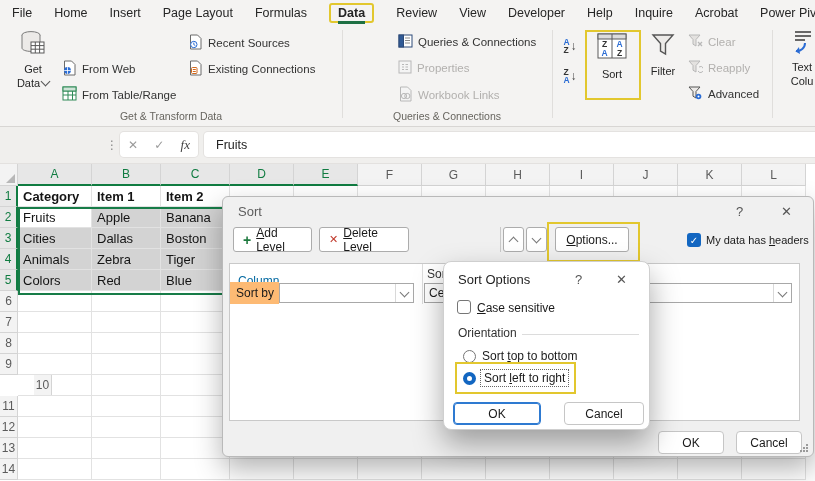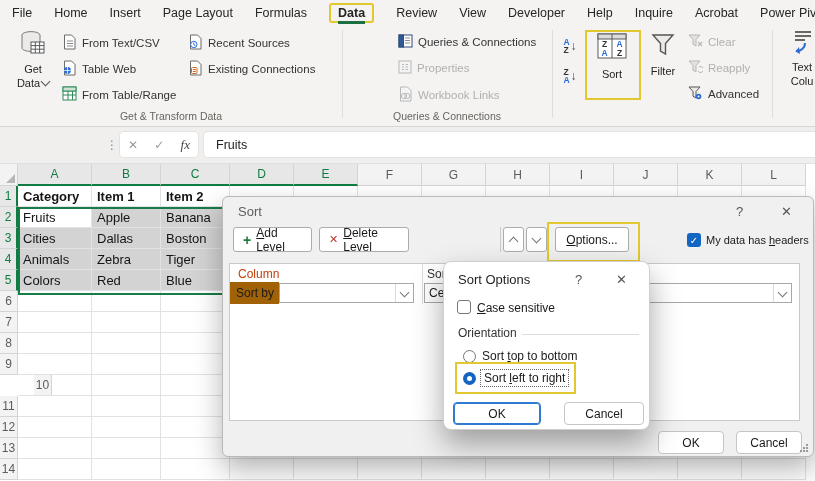--- a/index.html
+++ b/index.html
@@ -120,34 +120,27 @@
         <ellipse cx="13" cy="6" rx="9" ry="3.4" fill="#eceae8" stroke="#7a7a7a"></ellipse>
         <path d="M4 6v13c0 1.9 4 3.4 9 3.4s9-1.5 9-3.4V6" fill="#eceae8" stroke="#7a7a7a"></path>
         <rect x="13" y="13" width="13" height="11" fill="#fff" stroke="#5a5a5a"></rect>
         <path d="M13 16.6h13M13 20.2h13M17.3 13v11M21.6 13v11" stroke="#5a5a5a" stroke-width="1"></path>
       </svg>
     </span>
     <span>Get</span>
     <span><span>Data</span><span class="chev"></span></span>
   </div>
 
-  <div class="rbtn-small" style="left:62px;top:8px;">
-    <span><svg width="15" height="16" viewBox="0 0 15 16">
-          <path d="M2.5 1h7l3.5 3.5V15h-10.5z" fill="#fff" stroke="#6b6b6b"></path>
-          <path d="M5 7h6M5 9.5h6M5 12h6" stroke="#8a8a8a"></path>
-        </svg></span>
-    <span>From Text/CSV</span>
-  </div>
   <div class="rbtn-small" style="left:62px;top:34px;">
     <span><svg width="15" height="16" viewBox="0 0 15 16">
           <path d="M2.5 1h7l3.5 3.5V15h-10.5z" fill="#fff" stroke="#6b6b6b"></path>
           <circle cx="5.5" cy="10.5" r="3.4" fill="#2b6cd4"></circle>
           <path d="M2.2 10.5h6.6M5.5 7.1v6.8" stroke="#fff" stroke-width=".8"></path>
         </svg></span>
-    <span>Table Web</span>
+    <span>From Web</span>
   </div>
   <div class="rbtn-small" style="left:188px;top:8px;">
     <span><svg width="15" height="16" viewBox="0 0 15 16">
           <path d="M2.5 1h7l3.5 3.5V15h-10.5z" fill="#fff" stroke="#6b6b6b"></path>
           <circle cx="5.8" cy="10.5" r="3.2" fill="#fff" stroke="#2b6cd4"></circle>
           <path d="M5.8 8.6v2l1.5.9" stroke="#2b6cd4" fill="none"></path>
         </svg></span>
     <span>Recent Sources</span>
   </div>
   <div class="rbtn-small" style="left:62px;top:60px;">
@@ -499,24 +492,24 @@
     </div>
   <div class="tb-btn" style="left:332px;width:74px;justify-content:center;">
     <span><u>O</u>ptions...</span>
   </div>
   <div class="ybox" style="left:324px;top:25px;width:89px;height:36px;"></div>
 
   <div class="chk chk-on" style="left:464px;top:36px;">✓</div>
   <div style="position:absolute;left:483px;top:37px;font-size:11px;">My data has <u>h</u>eaders</div>
 
   <div id="sd-panel">
-    <div style="position:absolute;left:8px;top:3px;color:#c2410c;">Column</div>
+    <div style="position:absolute;left:8px;top:10px;color:#0369a1;">Column</div>
     <div style="position:absolute;left:192px;top:0;width:1px;height:40px;background:#dcdcdc;"></div>
     <div style="position:absolute;left:197px;top:3px;color:#333;">Sor</div>
-    <div style="position:absolute;left:0;top:18px;width:49px;height:22px;background:#a16207;display:flex;align-items:center;padding-left:6px;box-sizing:border-box;">Sort by</div>
+    <div style="position:absolute;left:0;top:18px;width:49px;height:22px;background:#fdba74;display:flex;align-items:center;padding-left:6px;box-sizing:border-box;">Sort by</div>
     <div class="dd" style="left:49px;top:19px;width:135px;height:20px;">
       <span class="dd-chev">
           <span class="chev"></span>
         </span>
     </div>
     <div class="dd" style="left:194px;top:19px;width:226px;height:20px;padding-left:4px;">
       <span>Cel</span>
     </div>
     <div class="dd" style="left:372px;top:19px;width:190px;height:20px;">
       <span class="dd-chev">

